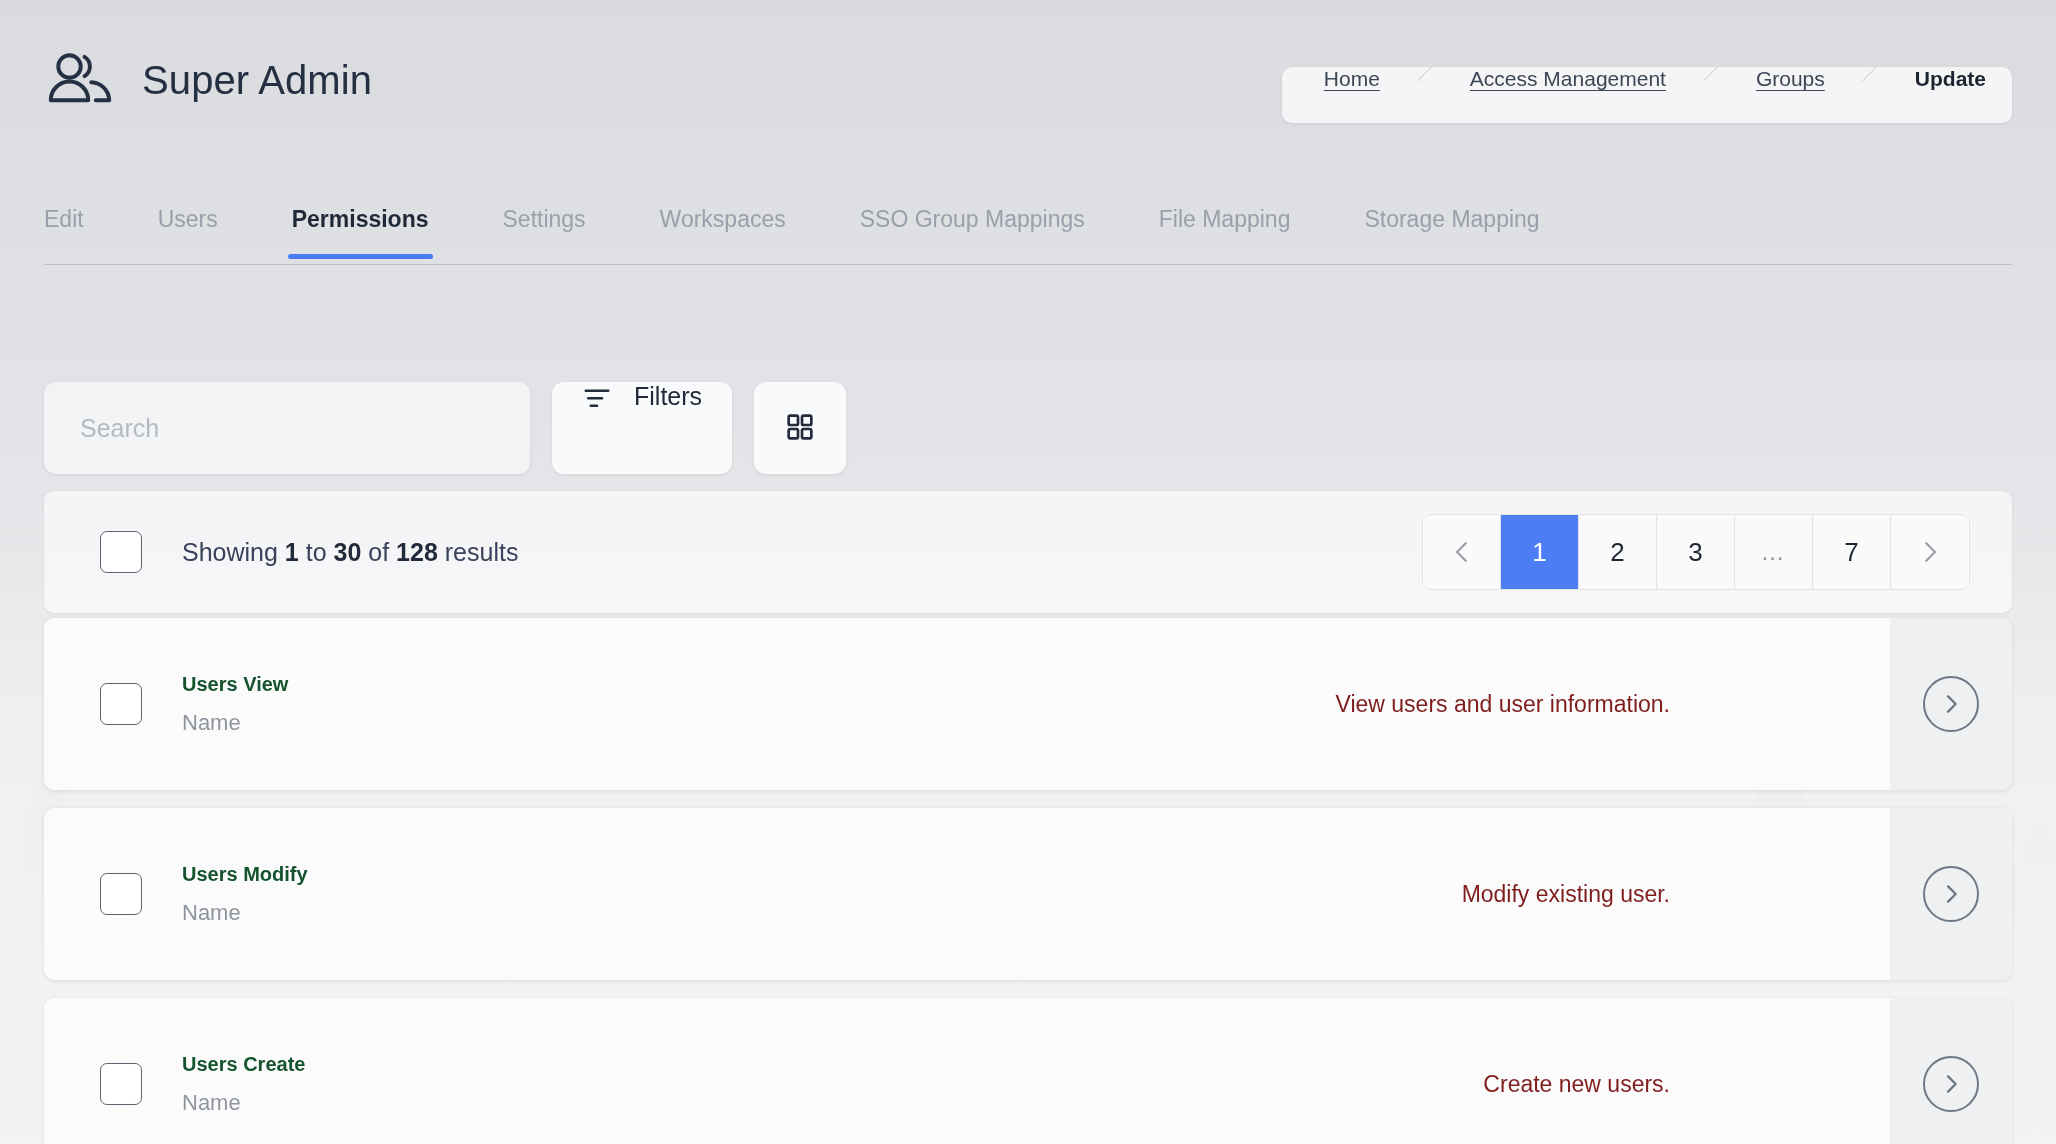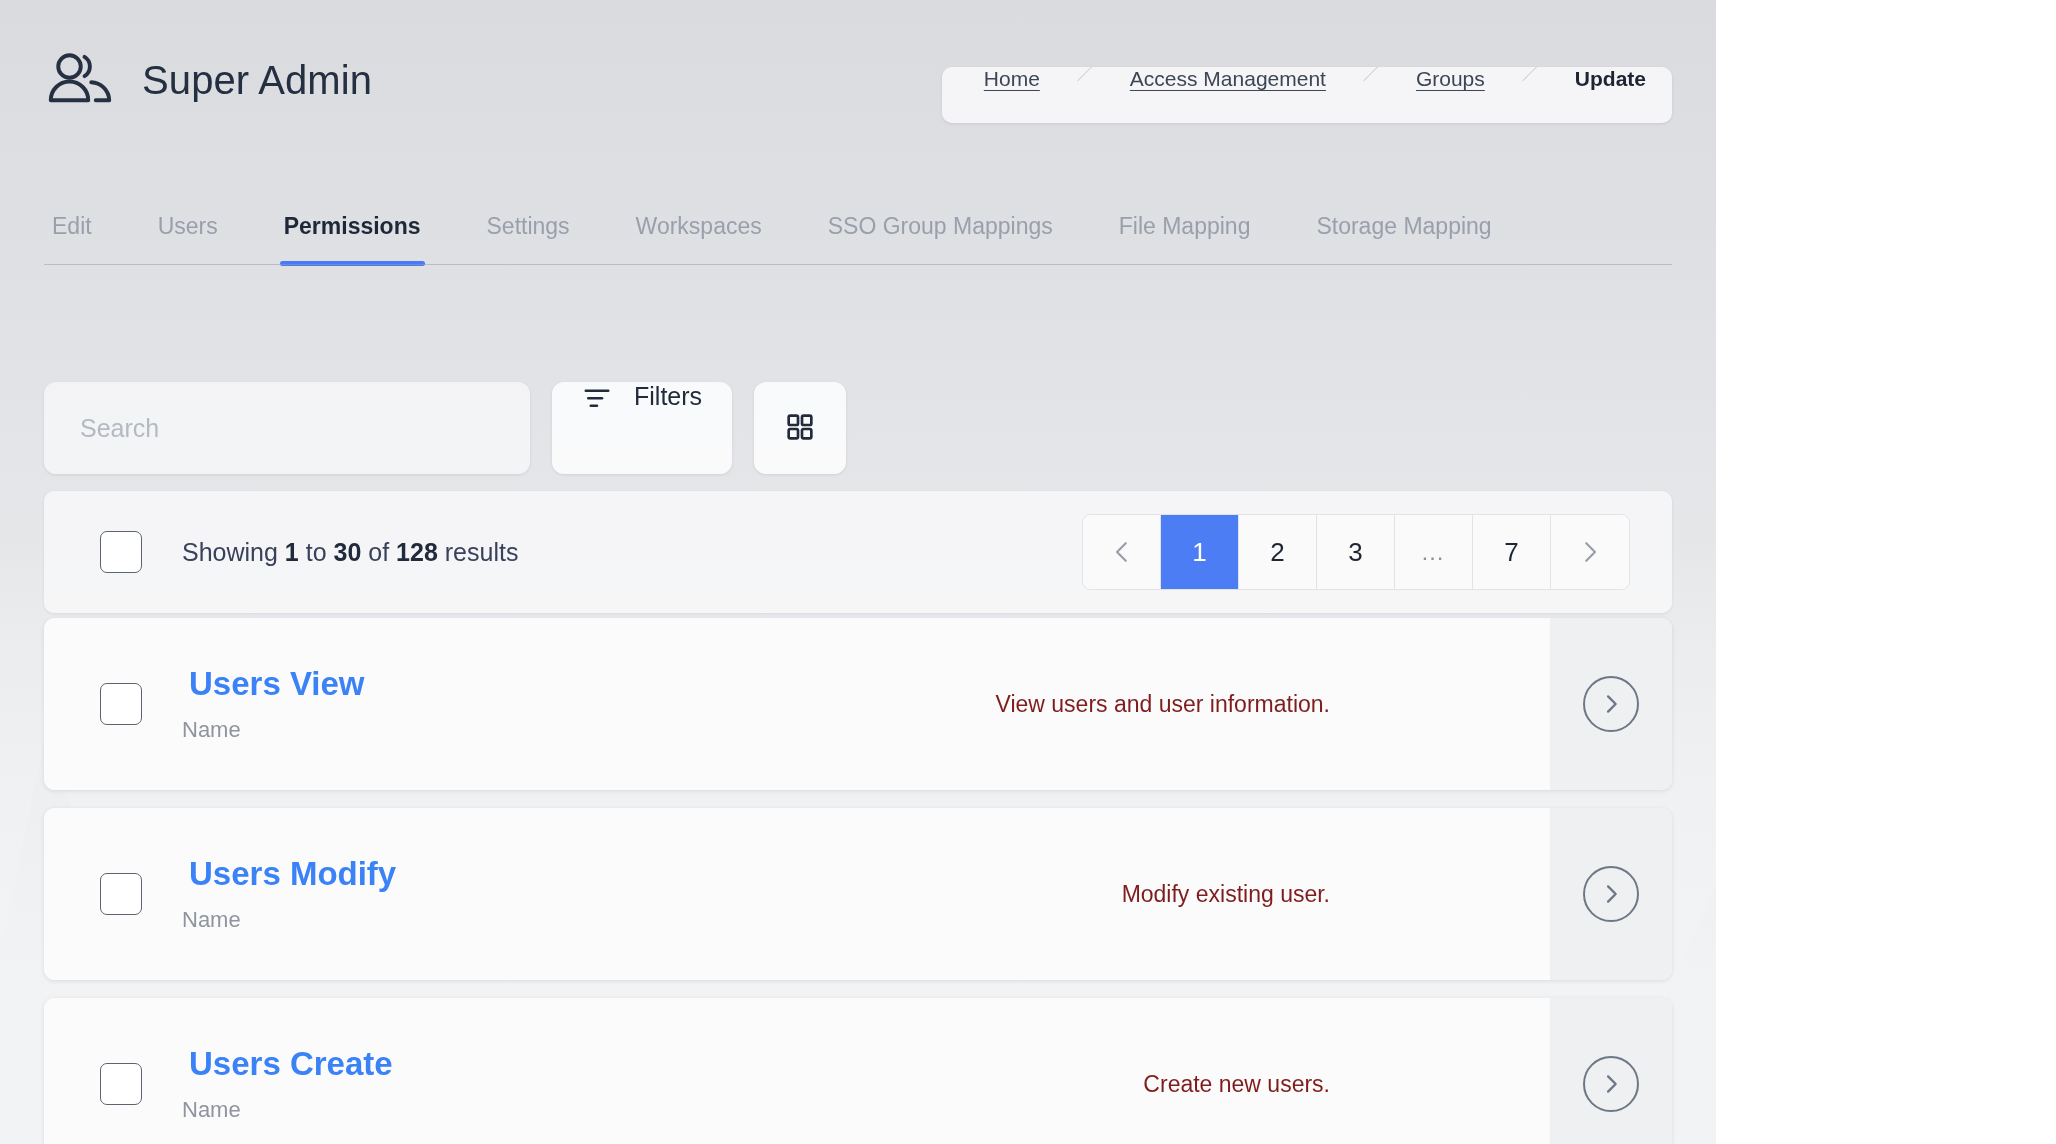--- a/index.html
+++ b/index.html
@@ -6,21 +6,21 @@
 
   html, body {
     width: 2056px;
     height: 1144px;
     overflow: hidden;
     font-family: "Liberation Sans", sans-serif;
   }
 
   #app {
     position: relative;
-    width: 1716px;
+    width: 2056px;
     height: 1144px;
     background: linear-gradient(180deg, #dcdee1 0%, #dfe1e4 18%, #e3e5e8 38%, #e8eaec 60%, #eceef0 100%);
     overflow: hidden;
   }
 
   
   .bg-scene {
     position: absolute;
     inset: 0;
     overflow: hidden;
@@ -107,24 +107,23 @@
   }
 
   
   .tabbar {
     position: absolute;
     top: 190px; left: 44px; right: 44px;
     height: 96px;
   }
   .tabs {
     display: flex;
-    align-items: flex-end;
-    gap: 0;
+    align-items: center;
+    gap: 8px;
     height: 76px;
-    margin-left: 8px;
   }
   .tab {
     font-size: 23px;
     color: #9aa0ab;
     padding: 8px 0 26px;
     margin-right: 66px;
     position: relative;
     white-space: nowrap;
     cursor: pointer;
   }
@@ -311,25 +310,24 @@
   }
   .row-chk { flex: 0 0 42px; }
   .row-titleblock {
     margin-left: 40px;
     display: flex;
     flex-direction: column;
     justify-content: center;
     gap: 14px;
   }
   .row-title {
-    font-size: 33px;
+    font-size: 20px;
     font-weight: bold;
-    color: #3b82f6;
-    white-space: nowrap;
-    margin-left: 7px;
+    color: #14532d;
+    white-space: nowrap;
   }
   .row-sub {
     font-size: 22px;
     color: #8f959e;
   }
   .row-desc {
     margin-left: auto;
     margin-right: 180px;
     font-size: 23px;
     color: #7f1d1d;

